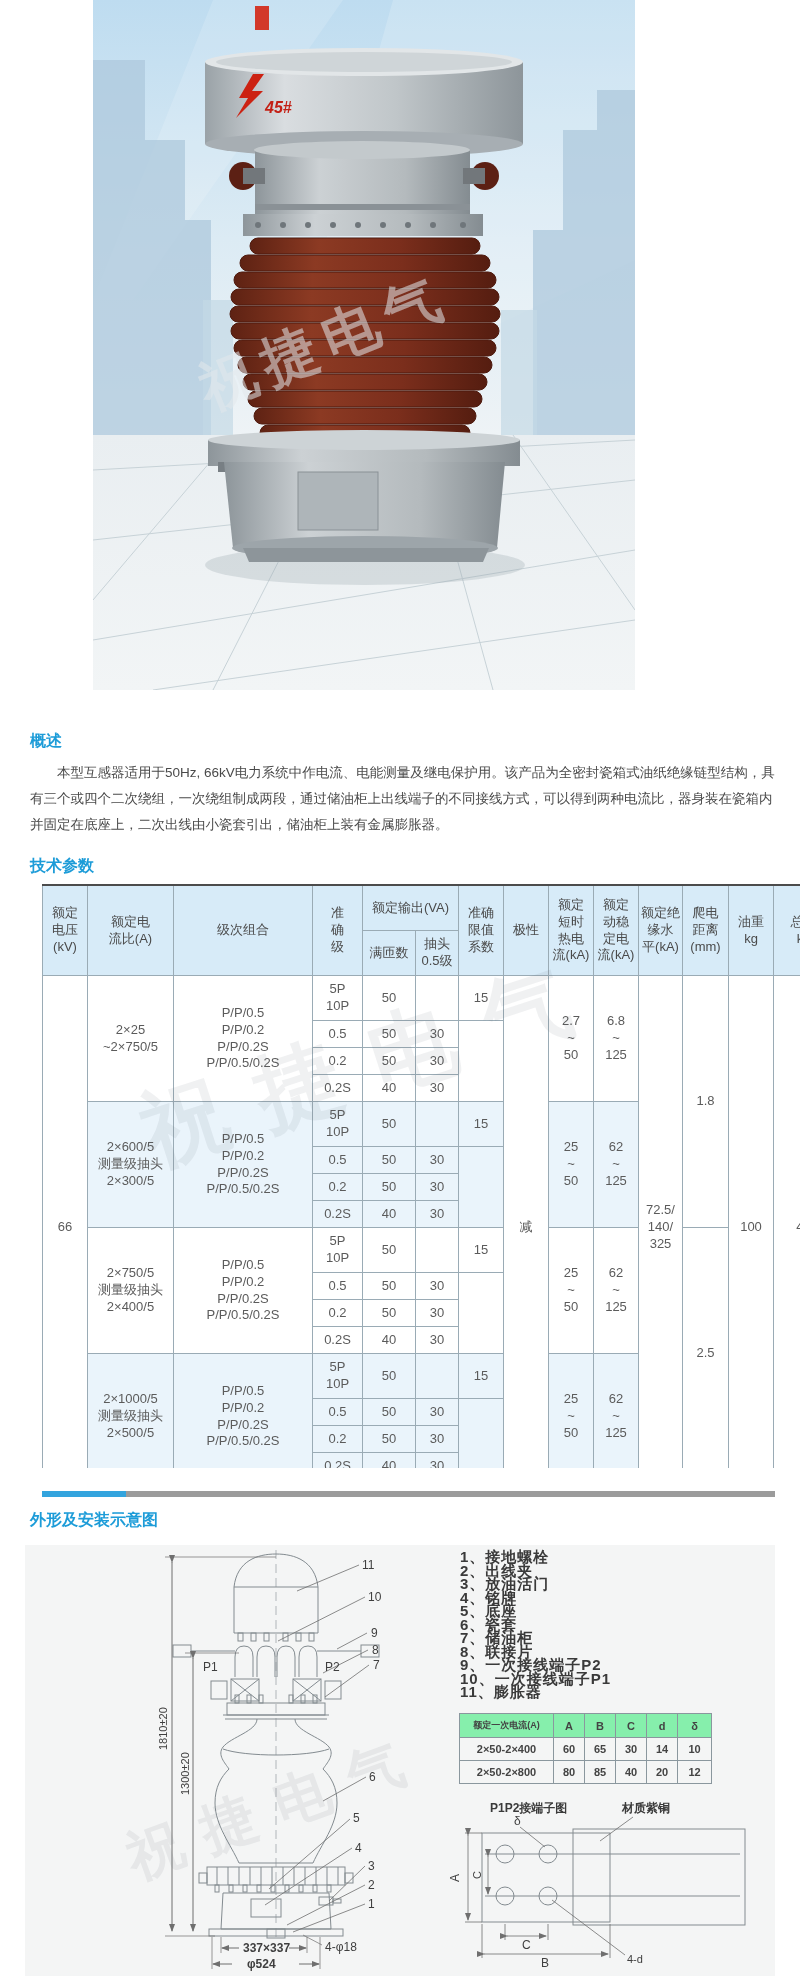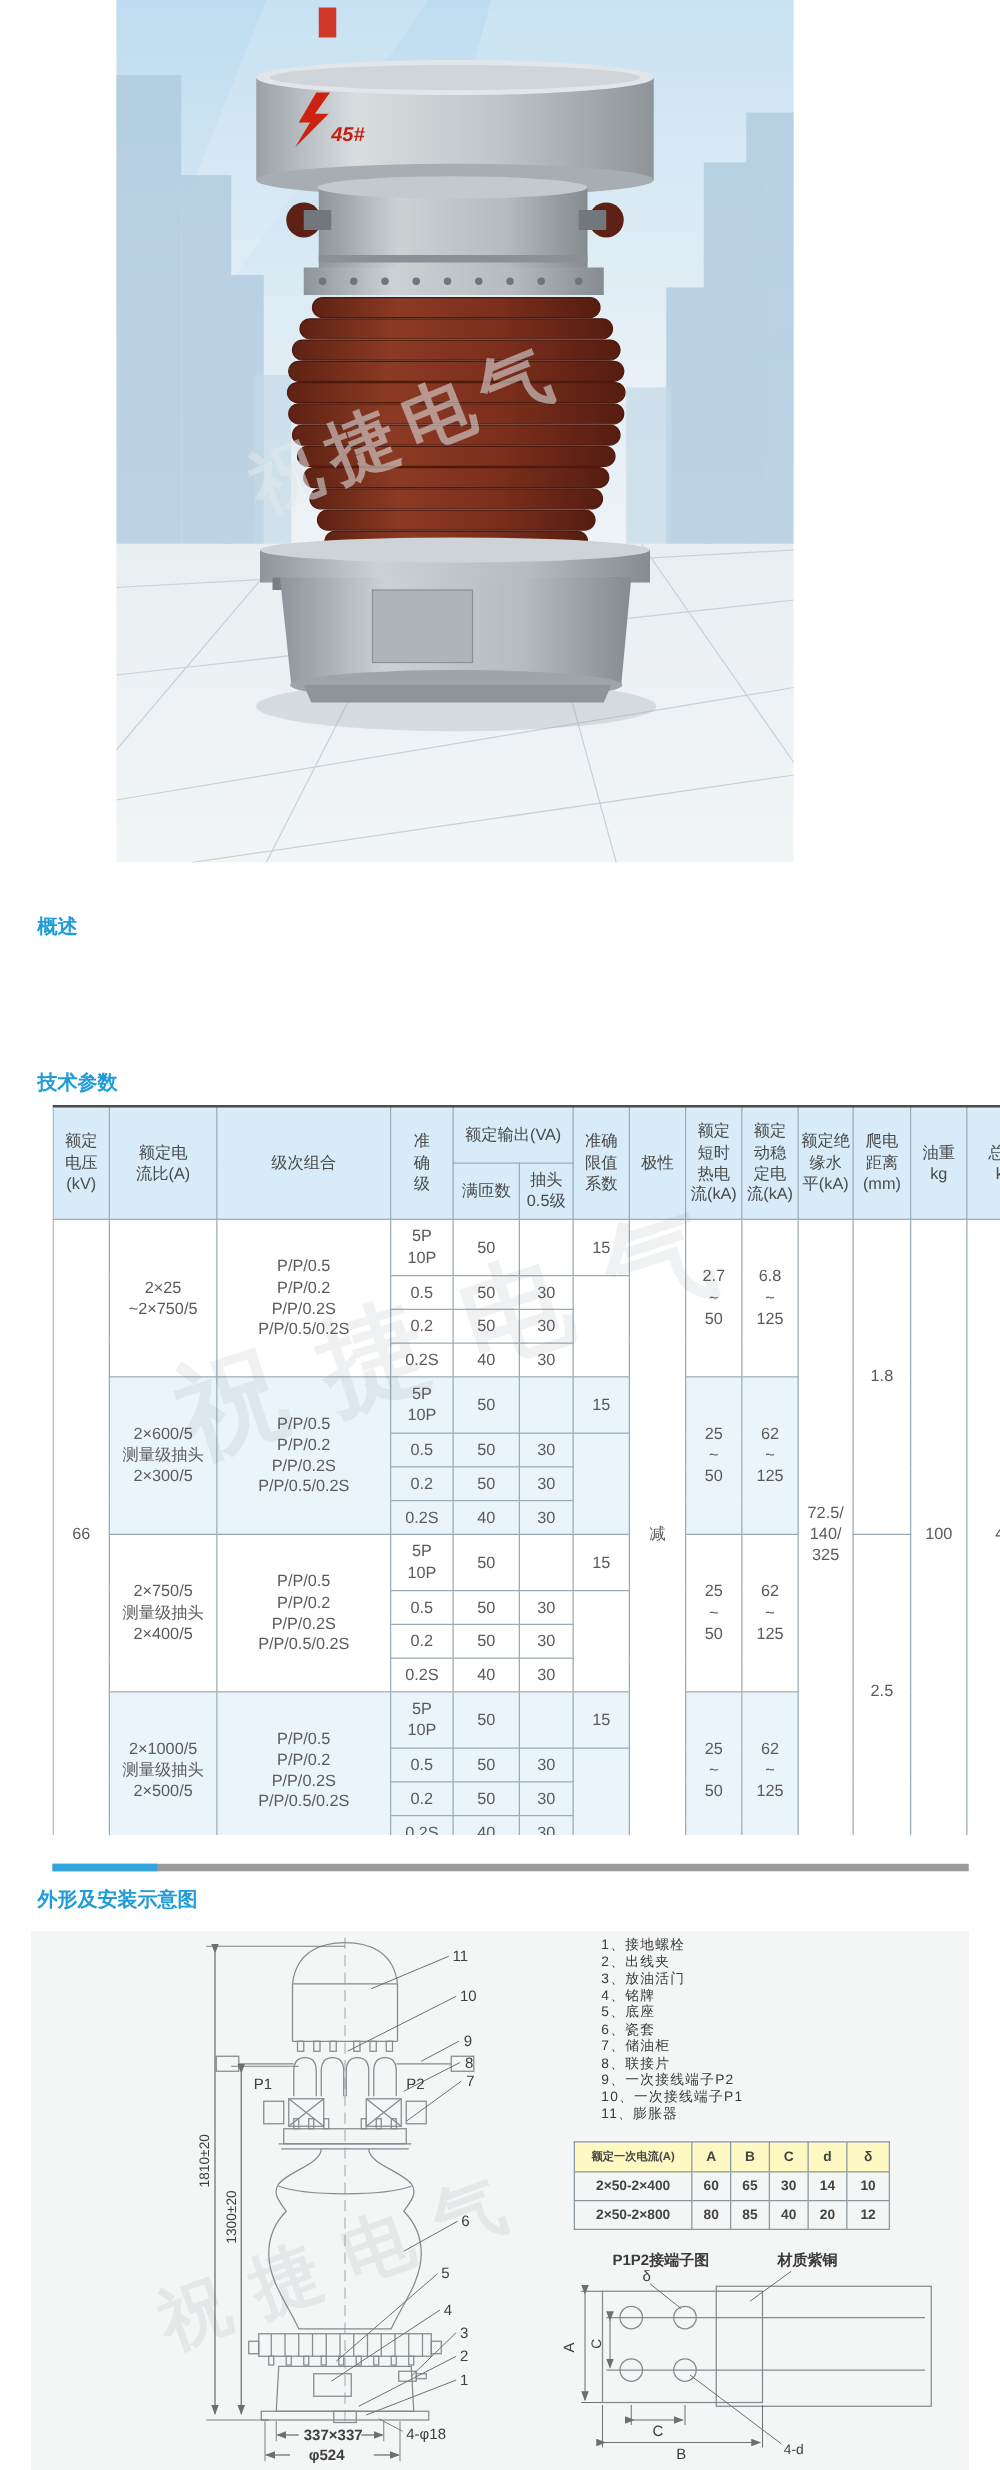--- a/index.html
+++ b/index.html
@@ -21,24 +21,24 @@
   tr.short td{height:26px;}
   thead tr.h1 th{height:44px;}
   thead tr.h2 th{height:44px;}
   td.bgb{background:#eaf4fb;}
   td.col-total,th.col-total{text-align:left;padding-left:6px;}
   
   .hscroll{left:42px;top:1491px;width:733px;height:6px;background:#9b9b9b;position:absolute;}
   .hscroll .thumb{position:absolute;left:0;top:0;width:84px;height:6px;background:#33a4de;}
   
   .panel{left:25px;top:1545px;width:750px;height:431px;background:#f4f5f5;position:absolute;}
-  .legend{position:absolute;left:456px;top:5px;font-size:11px;font-weight:normal;color:#3a3a3a;line-height:13.5px;letter-spacing:1px;}
+  .legend{position:absolute;left:435px;top:5px;font-size:15px;font-weight:bold;color:#3a3a3a;line-height:13.5px;letter-spacing:1px;}
   table.dim{border-collapse:collapse;position:absolute;left:434px;top:168px;table-layout:fixed;}
   table.dim th,table.dim td{border:1px solid #8a979e;font-size:11px;color:#444;text-align:center;font-weight:bold;padding:0;}
-  table.dim th{background:#fef9c3;height:23px;margin-left:36px;}
+  table.dim th{background:#86efac;height:23px;margin-left:36px;}
   table.dim td{height:22px;background:#f4f5f5;}
   table.dim th.small{font-size:9px;}
   .ptitle{position:absolute;font-size:12px;font-weight:bold;color:#3a3a3a;text-align:right;}
   
   .wm{position:absolute;pointer-events:none;white-space:nowrap;font-weight:bold;}
   .wm-photo{left:115px;top:255px;font-size:56px;color:rgba(225,231,235,0.55);transform:rotate(-22deg);letter-spacing:10px;}
   .wm-table{left:130px;top:1000px;font-size:86px;color:rgba(90,100,110,0.09);transform:rotate(-18deg);letter-spacing:34px;}
   .wm-panel{left:95px;top:225px;font-size:56px;color:rgba(90,100,110,0.09);transform:rotate(-20deg);letter-spacing:22px;}
   svg text{font-family:"Liberation Sans","DejaVu Sans",sans-serif;}
 </style>
@@ -178,20 +178,21 @@
       <rect x="205" y="472" width="80" height="58" fill="#aeb5b9" stroke="#8a9196"></rect>
       <ellipse cx="272" cy="548" rx="133" ry="12" fill="#9da5aa"></ellipse>
       <path d="M150,548 L156,562 L390,562 L396,548 Z" fill="#8d959a"></path>
     </g>
   </svg>
   <div class="wm wm-photo" style="top:305px;left:100px;position:absolute;">祝捷电气</div>
 </div>
 
 <h2 class="sec abs" style="left:30px;top:731px;">概述</h2>
 <div class="overview-text abs" style="left:30px;top:760px;">
+  <p class="ind">本型互感器适用于50Hz, 66kV电力系统中作电流、电能测量及继电保护用。该产品为全密封瓷箱式油纸绝缘链型结构，具有三个或四个二次绕组，一次绕组制成两段，通过储油柜上出线端子的不同接线方式，可以得到两种电流比，器身装在瓷箱内并固定在底座上，二次出线由小瓷套引出，储油柜上装有金属膨胀器。</p>
 </div>
 
 <h2 class="sec abs" style="left:30px;top:856px;">技术参数</h2>
 
 <div class="tblwrap" style="left:42px;top:884px;">
   <table class="spec">
     <colgroup>
       <col style="width:45px">
         <col style="width:86px">
         <col style="width:139px">

